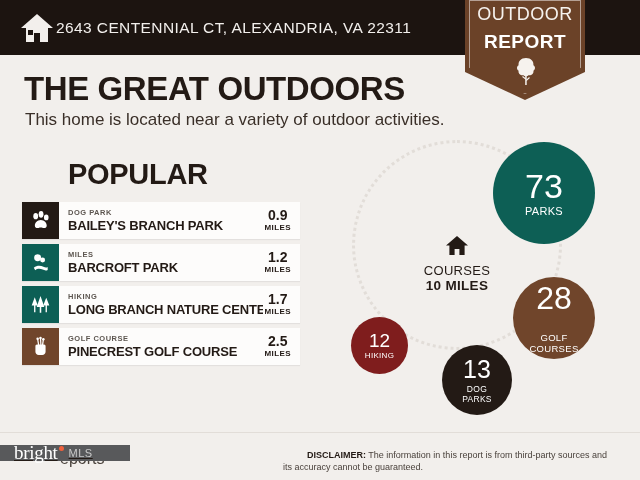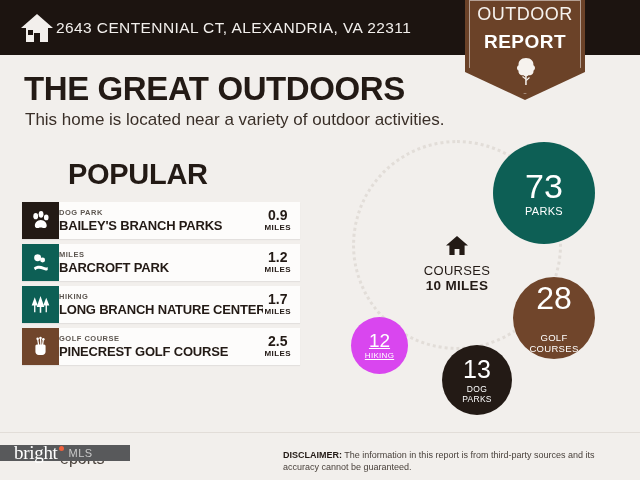--- a/index.html
+++ b/index.html
@@ -62,21 +62,21 @@
   .list{ position:absolute; left:22px; top:202px; width:278px; }
   .row{
     display:flex; align-items:stretch; height:37px; margin-bottom:5px;
     background:#fdfcfb; box-shadow:0 1px 1px rgba(0,0,0,.06);
   }
   .row-icon{
     width:37px; min-width:37px; display:flex; align-items:center; justify-content:center;
   }
   .row-icon svg{ width:23px; height:23px; fill:#fff; }
   .row-text{ flex:1; display:flex; flex-direction:column; justify-content:center;
-    overflow:hidden; }
+    padding-left:9px; overflow:hidden; }
   .row-cat{ font-size:7.5px; font-weight:bold; letter-spacing:.5px; color:#5d5650; line-height:10px; }
   .row-name{ font-size:13px; font-weight:bold; letter-spacing:-.2px; color:#231a15; line-height:15px;
     white-space:nowrap; }
   .row-dist{ display:flex; flex-direction:column; justify-content:center; align-items:center;
     padding:0 9px 0 2px; }
   .row-num{ font-size:14px; font-weight:bold; color:#231a15; line-height:15px; }
   .row-unit{ font-size:8px; font-weight:bold; letter-spacing:.4px; color:#231a15; line-height:10px; }
 
   
   .viz{ position:absolute; left:330px; top:130px; width:300px; height:300px; }
@@ -97,47 +97,47 @@
   .c-parks .c-lab{ font-size:11px; }
 
   .c-golf{ left:183px; top:147px; width:82px; height:82px; background:#70452b; }
   .c-golf .c-num{ font-size:32px; margin-bottom:18px; }
   .c-golf .c-lab{ font-size:9.5px; line-height:11px; }
 
   .c-dog{ left:112px; top:215px; width:70px; height:70px; background:#231a15;text-align:right; }
   .c-dog .c-num{ font-size:25px; margin-bottom:2px; }
   .c-dog .c-lab{ font-size:8.5px; line-height:10px; }
 
-  .c-hike{ left:21px; top:187px; width:57px; height:57px; background:#d946ef;text-decoration:underline; }
+  .c-hike{ left:21px; top:187px; width:57px; height:57px; background:#7f1d1d; }
   .c-hike .c-num{ font-size:19px; margin-bottom:2px; }
   .c-hike .c-lab{ font-size:8px; }
 
   .center{ position:absolute; left:62px; top:105px; width:130px; text-align:center; }
   .center svg{ width:24px; height:21px; fill:#231a15; }
   .center-l1{ font-size:13px; color:#231a15; letter-spacing:.3px; margin-top:3px; }
   .center-l2{ font-size:13.5px; font-weight:bold; color:#231a15; letter-spacing:.3px; }
 
   
   .footer-rule{ position:absolute; left:0; top:432px; width:640px; height:1px; background:#e2ddd8; }
   .footer-word{
     position:absolute; left:60px; top:450px; font-size:16px; color:#4d4views; color:#4a423c;
   }
   .mls{
     position:absolute; left:0px; top:445px; width:130px; height:16px;
-    background:#58595b; display:flex; align-items:center;
+    background:#58595b; display:flex; align-items:center;text-decoration:underline;
   }
   .mls-b{ font-family:"Liberation Serif", serif; color:#fff; font-size:19px; margin-left:14px; letter-spacing:-.3px; }
   .mls-dot{ width:5px; height:5px; border-radius:50%; background:#f0603c; margin:-10px 0 0 1px; }
   .mls-s{ color:#c9c9c9; font-size:11px; margin-left:5px; letter-spacing:.5px; }
 
   .disc{
     position:absolute; left:283px; top:449px; width:330px;
     font-size:9px; line-height:12px; color:#4a423c;
   }
-  .disc b{ color:#231a15; }
+  .disc b{ color:#231a15;margin-left:24px; }
 </style>
 </head>
 <body>
 
 <div class="header-bar">
   <svg class="header-home" viewBox="0 0 34 30">
     <path d="M17 1 L33 15 L28 15 L28 29 L20 29 L20 20 L14 20 L14 29 L6 29 L6 15 L1 15 Z" fill="#f2efec"></path>
     <rect x="8" y="17" width="5" height="5" fill="#1c1410"></rect>
   </svg>
   <span class="header-addr">2643 CENTENNIAL CT, ALEXANDRIA, VA 22311</span>
@@ -165,21 +165,21 @@
     <div class="row-icon" style="background:#231a15">
       <svg viewBox="0 0 24 24">
         <ellipse cx="7" cy="7.5" rx="2.5" ry="3.3"></ellipse>
         <ellipse cx="12.6" cy="5.6" rx="2.5" ry="3.5"></ellipse>
         <ellipse cx="18" cy="8.8" rx="2.4" ry="3"></ellipse>
         <path d="M12.3 11.5 c3.6 0 6.2 3 6.2 5.6 c0 2.2 -2 3.3 -3.9 2.6 c-1.5 -.6 -3.1 -.6 -4.6 0 c-1.9 .7 -3.9 -.4 -3.9 -2.6 c0 -2.6 2.6 -5.6 6.2 -5.6 Z"></path>
       </svg>
     </div>
     <div class="row-text">
       <span class="row-cat">DOG PARK</span>
-      <span class="row-name">BAILEY'S BRANCH PARKS</span>
+      <span class="row-name">BAILEY'S BRANCH PARK</span>
     </div>
     <div class="row-dist">
       <span class="row-num">0.9</span>
       <span class="row-unit">MILES</span>
     </div>
   </div>
 
   <div class="row">
     <div class="row-icon" style="background:#0d5f55">
       <svg viewBox="0 0 24 24">

